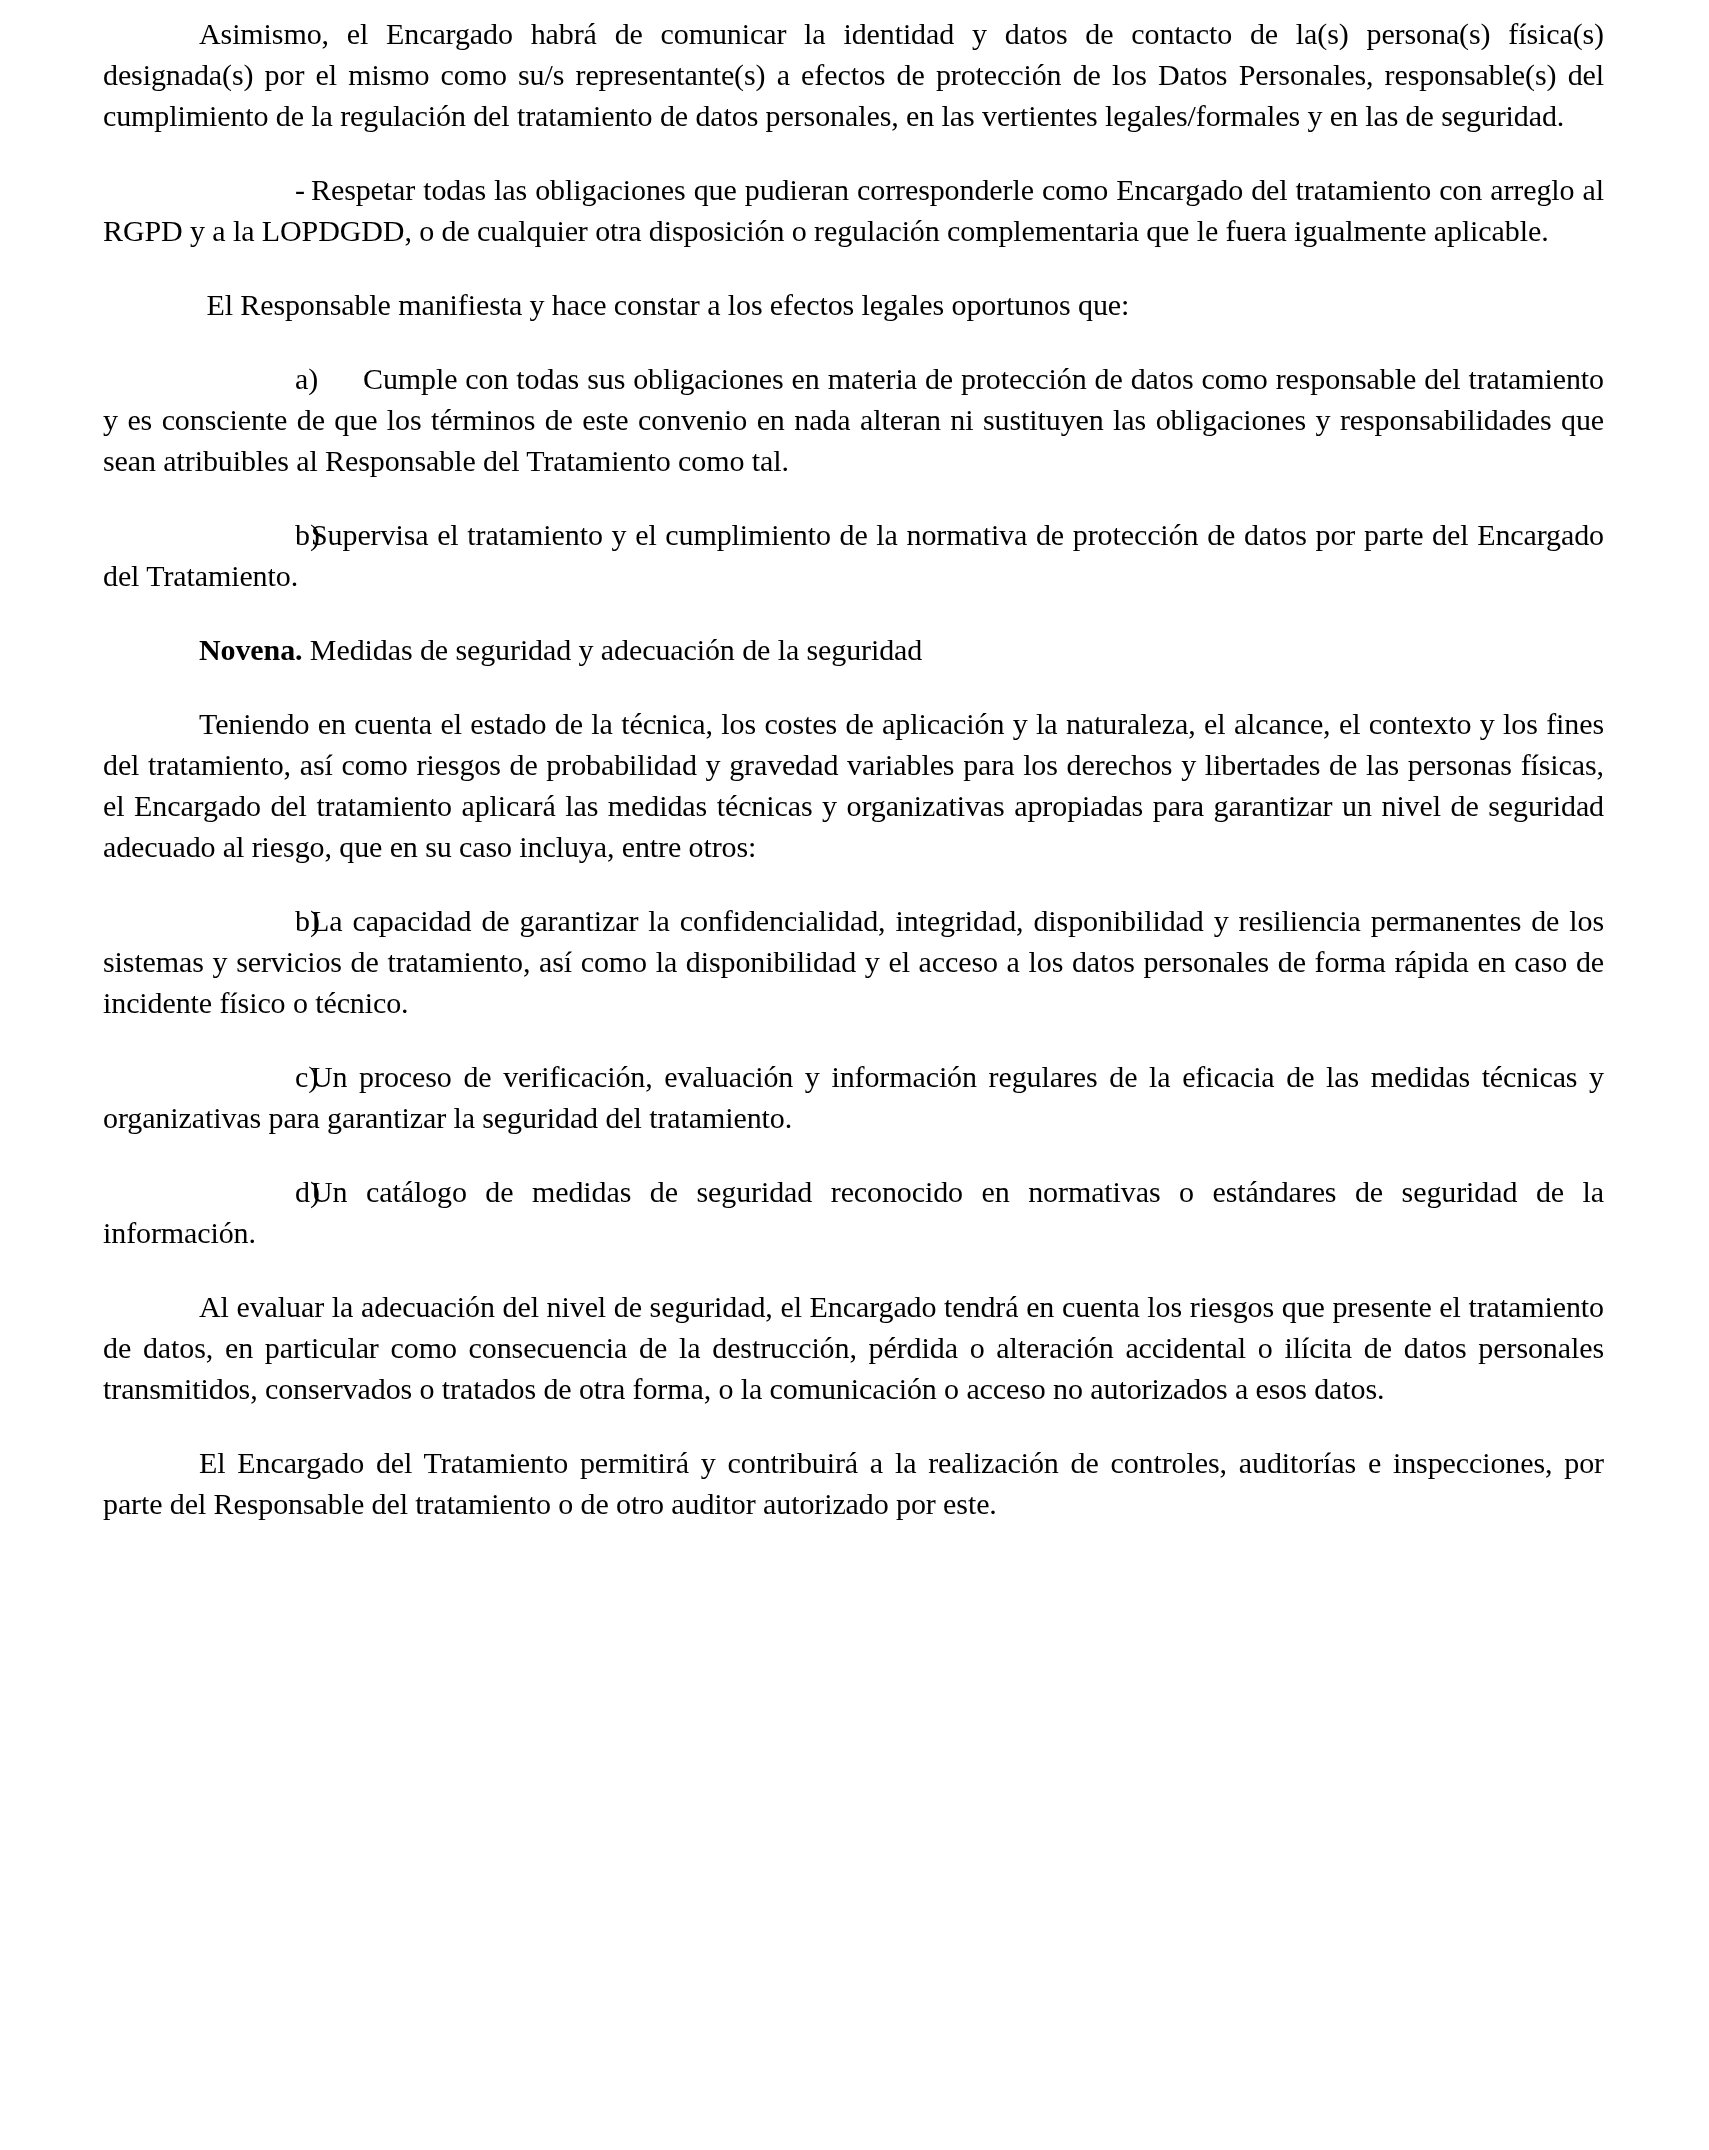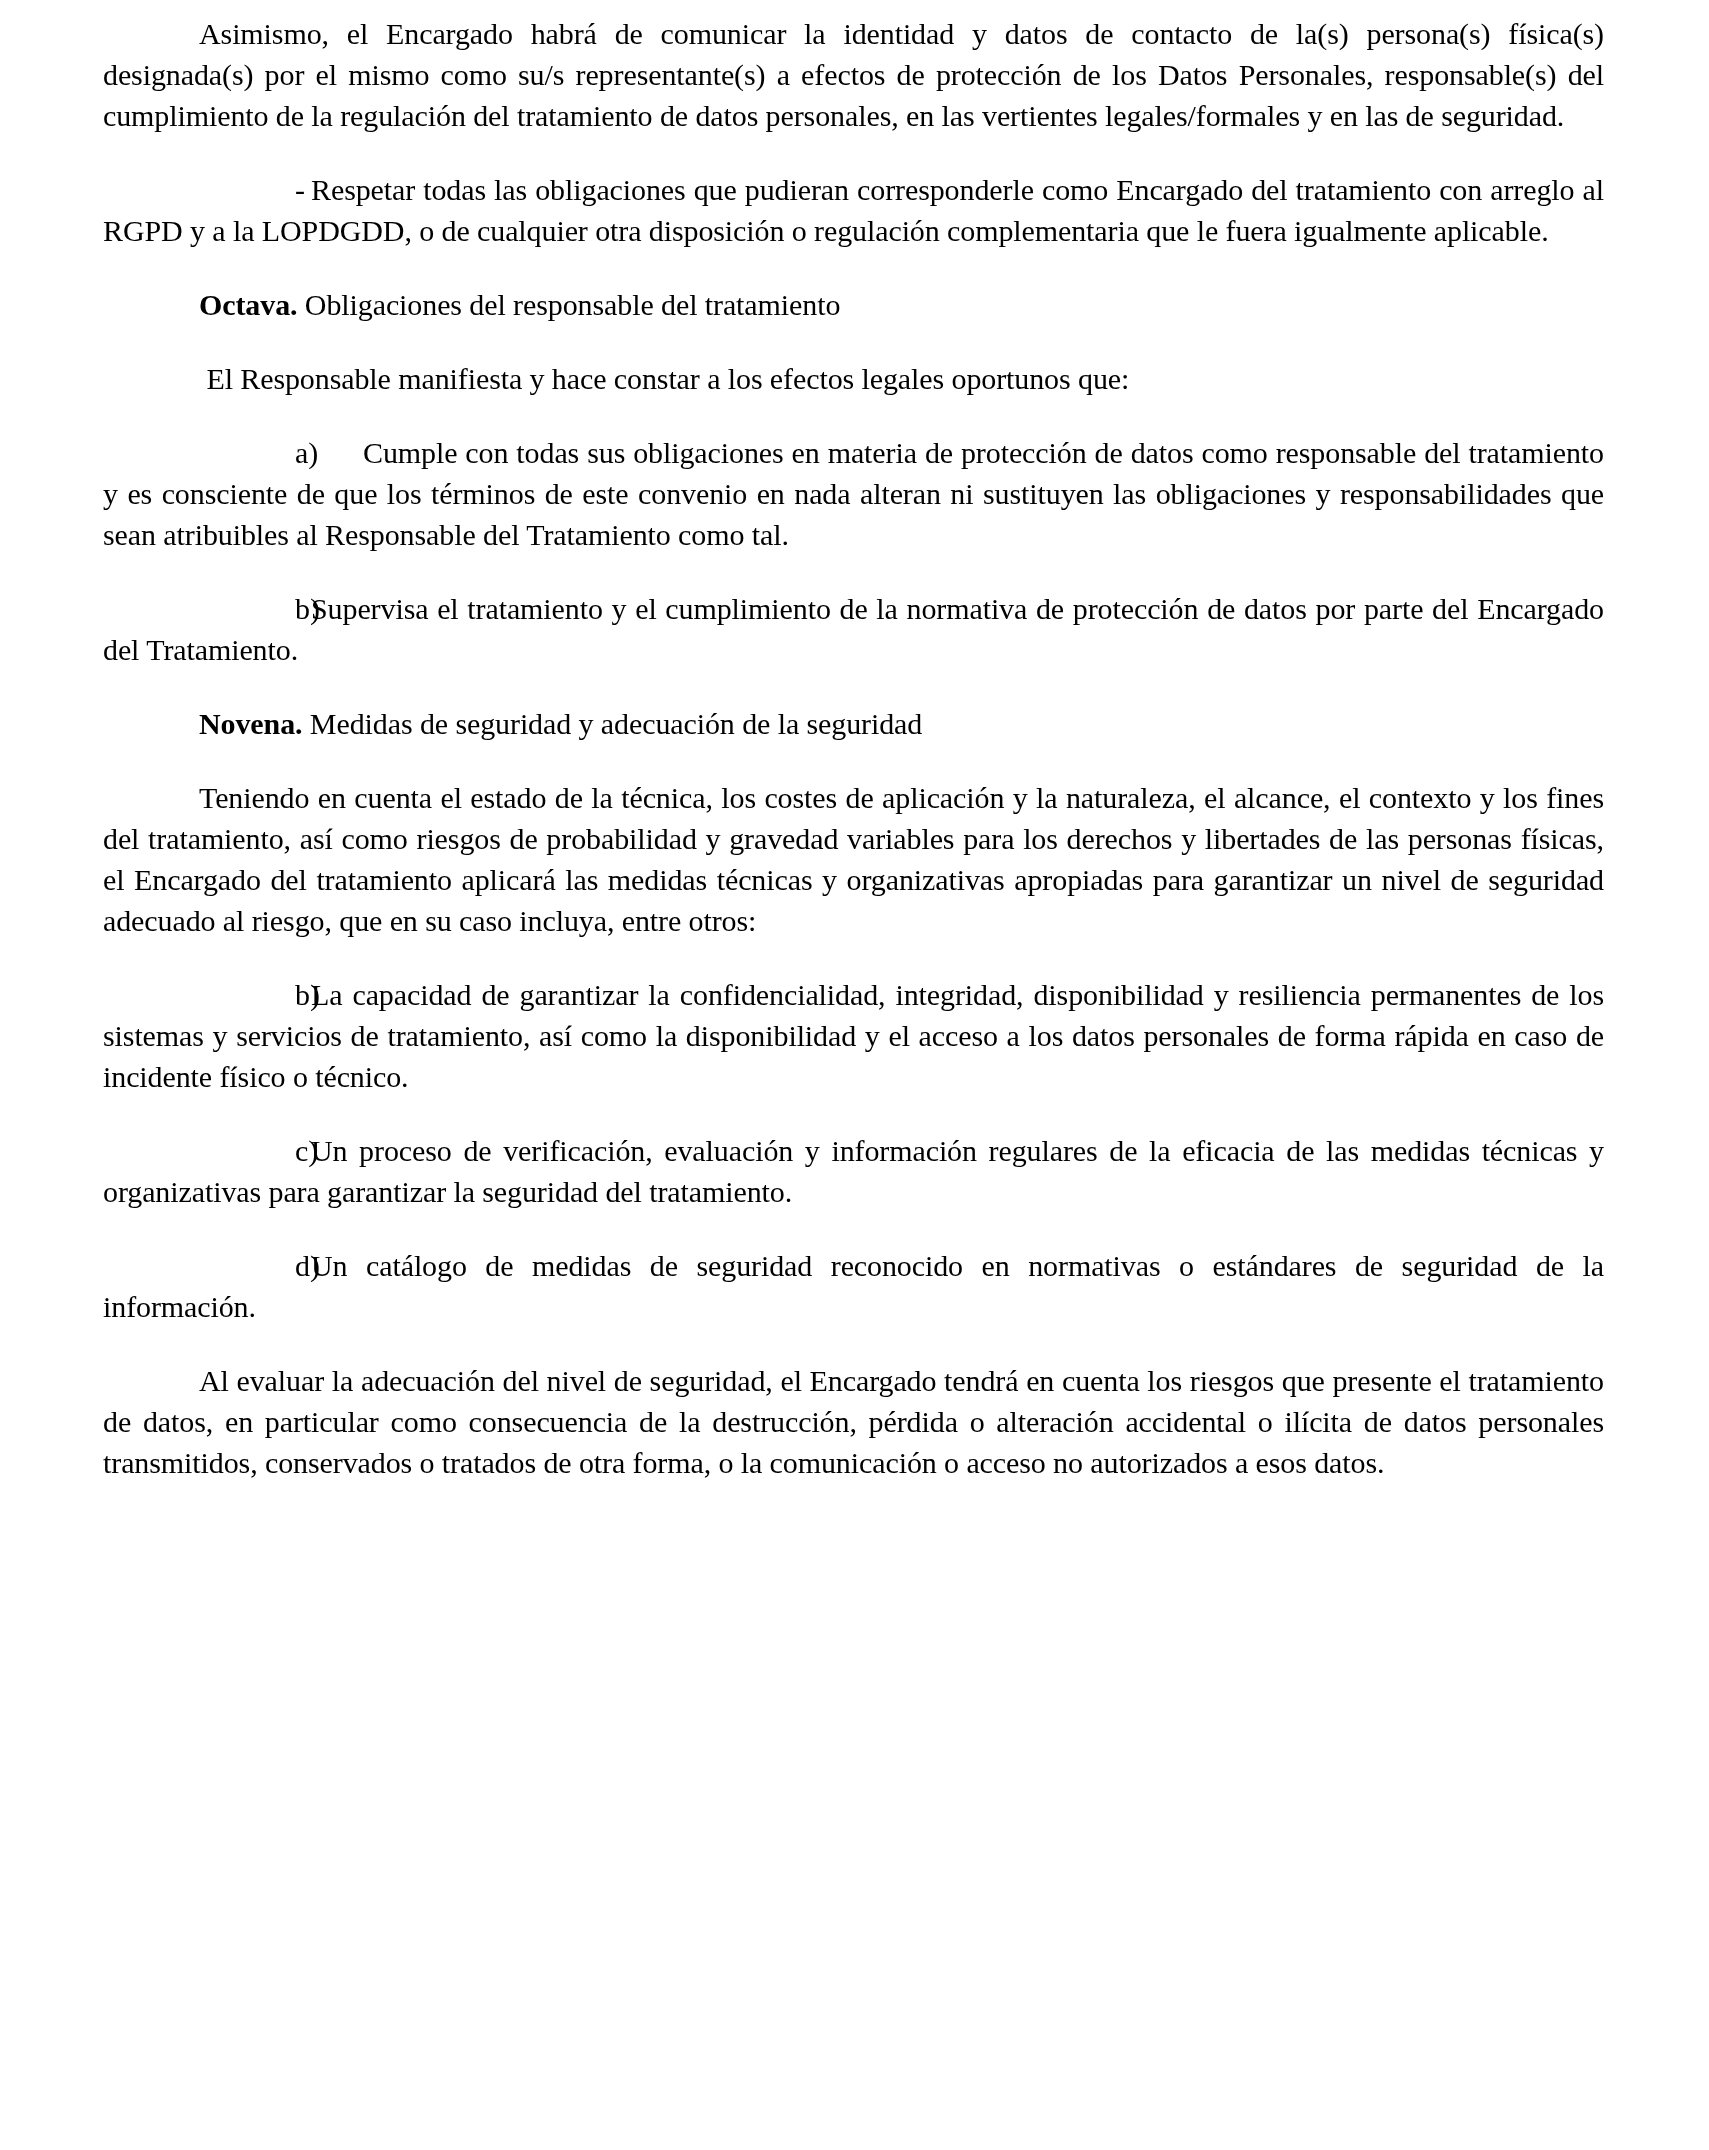--- a/index.html
+++ b/index.html
@@ -45,39 +45,39 @@
 </head>
 <body>
 
 <div class="page" style="background: rgb(255, 255, 255); color: rgb(0, 0, 0);">
   <div class="content">
 
     <p class="para">Asimismo, el Encargado habrá de comunicar la identidad y datos de contacto de la(s) persona(s) física(s) designada(s) por el mismo como su/s representante(s) a efectos de protección de los Datos Personales, responsable(s) del cumplimiento de la regulación del tratamiento de datos personales, en las vertientes legales/formales y en las de seguridad.</p>
 
     <p class="para"><span class="marker">-</span><span>Respetar todas las obligaciones que pudieran corresponderle como Encargado del tratamiento con arreglo al RGPD y a la LOPDGDD, o de cualquier otra disposición o regulación complementaria que le fuera igualmente aplicable.</span></p>
 
-    <p class="para"><span class="bold">Octava.</span><span> Obligaciones del responsable del tratamiento</span></p>
 
     <p class="para">&nbsp;El Responsable manifiesta y hace constar a los efectos legales oportunos que:</p>
 
     <p class="para"><span class="marker wide">a)</span><span>Cumple con todas sus obligaciones en materia de protección de datos como responsable del tratamiento y es consciente de que los términos de este convenio en nada alteran ni sustituyen las obligaciones y responsabilidades que sean atribuibles al Responsable del Tratamiento como tal.</span></p>
 
     <p class="para"><span class="marker">b)</span><span>Supervisa el tratamiento y el cumplimiento de la normativa de protección de datos por parte del Encargado del Tratamiento.</span></p>
 
     <p class="para"><span class="bold">Novena.</span><span> Medidas de seguridad y adecuación de la seguridad</span></p>
 
     <p class="para">Teniendo en cuenta el estado de la técnica, los costes de aplicación y la naturaleza, el alcance, el contexto y los fines del tratamiento, así como riesgos de probabilidad y gravedad variables para los derechos y libertades de las personas físicas, el Encargado del tratamiento aplicará las medidas técnicas y organizativas apropiadas para garantizar un nivel de seguridad adecuado al riesgo, que en su caso incluya, entre otros:</p>
 
 
     <p class="para"><span class="marker">b)</span><span>La capacidad de garantizar la confidencialidad, integridad, disponibilidad y resiliencia permanentes de los sistemas y servicios de tratamiento, así como la disponibilidad y el acceso a los datos personales de forma rápida en caso de incidente físico o técnico.</span></p>
 
     <p class="para"><span class="marker">c)</span><span>Un proceso de verificación, evaluación y información regulares de la eficacia de las medidas técnicas y organizativas para garantizar la seguridad del tratamiento.</span></p>
 
     <p class="para"><span class="marker">d)</span><span>Un catálogo de medidas de seguridad reconocido en normativas o estándares de seguridad de la información.</span></p>
 
     <p class="para">Al evaluar la adecuación del nivel de seguridad, el Encargado tendrá en cuenta los riesgos que presente el tratamiento de datos, en particular como consecuencia de la destrucción, pérdida o alteración accidental o ilícita de datos personales transmitidos, conservados o tratados de otra forma, o la comunicación o acceso no autorizados a esos datos.</p>
 
+    <p class="para">El Encargado del Tratamiento permitirá y contribuirá a la realización de controles, auditorías e inspecciones, por parte del Responsable del tratamiento o de otro auditor autorizado por este.</p>
 
   </div>
 
   <div class="bottom-rule" style="background: rgb(42, 92, 170);"></div>
 </div>
 
 
 </body></html>

